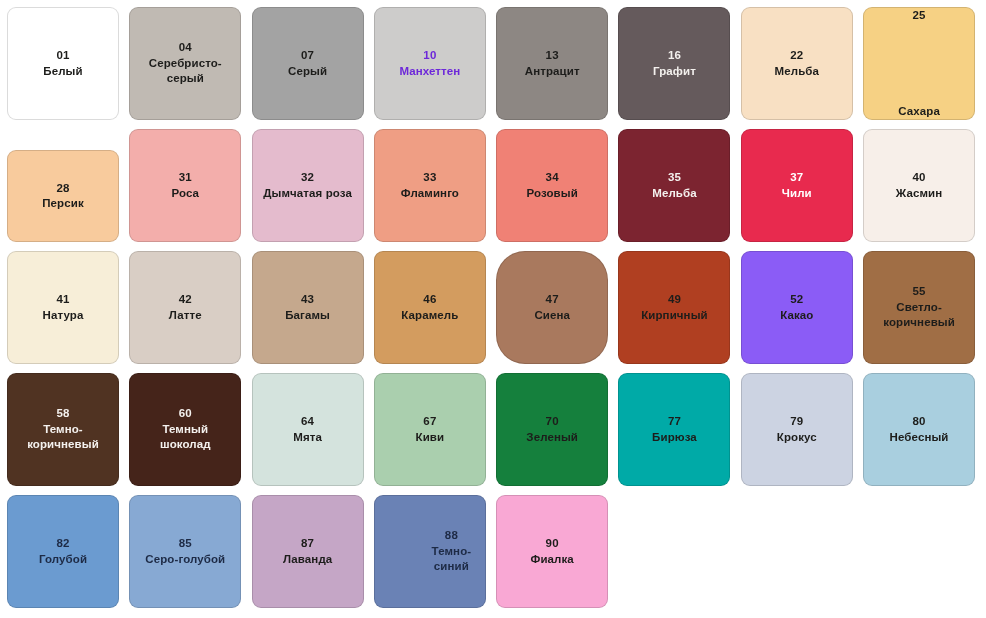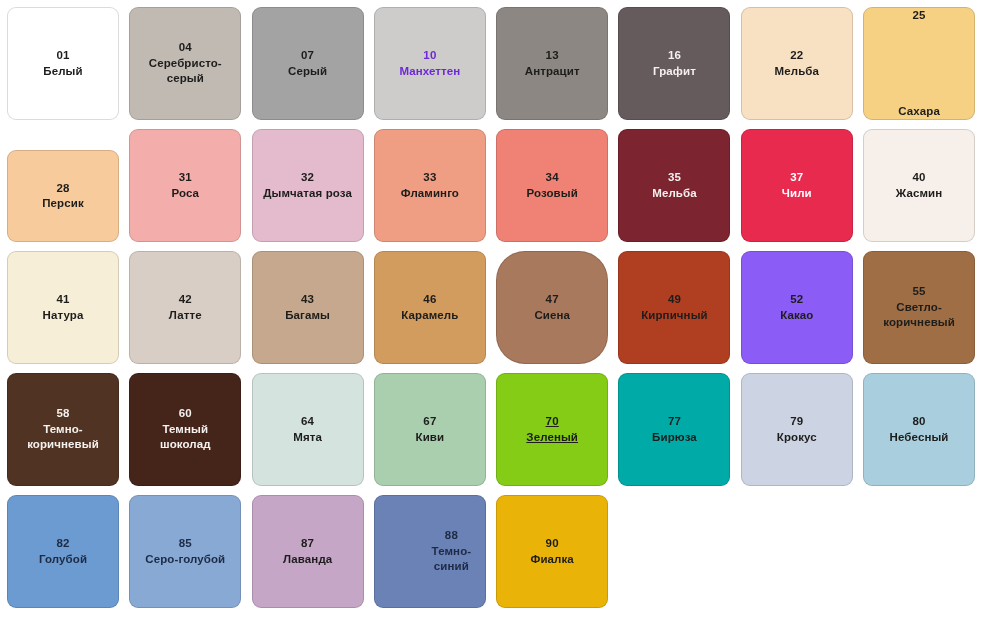--- a/index.html
+++ b/index.html
@@ -160,21 +160,21 @@
       <div class="swatch-name">Темный шоколад</div>
     </div>
     <div class="swatch" style="background: rgb(212, 227, 221); color: rgb(29, 29, 27);">
       <div class="swatch-code">64</div>
       <div class="swatch-name">Мята</div>
     </div>
     <div class="swatch" style="background: rgb(170, 207, 174); color: rgb(29, 29, 27);">
       <div class="swatch-code">67</div>
       <div class="swatch-name">Киви</div>
     </div>
-    <div class="swatch" style="background: #84cc16; color: rgb(29, 29, 27); text-decoration: underline;">
+    <div class="swatch" style="background: #15803d; color: rgb(29, 29, 27);">
       <div class="swatch-code">70</div>
       <div class="swatch-name">Зеленый</div>
     </div>
     <div class="swatch" style="background: rgb(0, 170, 167); color: rgb(29, 29, 27);">
       <div class="swatch-code">77</div>
       <div class="swatch-name">Бирюза</div>
     </div>
     <div class="swatch" style="background: rgb(204, 211, 226); color: rgb(29, 29, 27);">
       <div class="swatch-code">79</div>
       <div class="swatch-name">Крокус</div>
@@ -192,20 +192,20 @@
       <div class="swatch-name">Серо-голубой</div>
     </div>
     <div class="swatch" style="background: rgb(197, 166, 198); color: rgb(29, 29, 27);">
       <div class="swatch-code">87</div>
       <div class="swatch-name">Лаванда</div>
     </div>
     <div class="swatch" style="background: rgb(106, 130, 181); color: rgb(29, 42, 69); padding-left: 43px;">
       <div class="swatch-code">88</div>
       <div class="swatch-name">Темно-синий</div>
     </div>
-    <div class="swatch" style="background: #eab308; color: rgb(29, 29, 27);">
+    <div class="swatch" style="background: #f9a8d4; color: rgb(29, 29, 27);">
       <div class="swatch-code">90</div>
       <div class="swatch-name">Фиалка</div>
     </div>
     <div class="swatch empty"></div>
     <div class="swatch empty"></div>
     <div class="swatch empty"></div>
   </div>
 
 </body></html>

